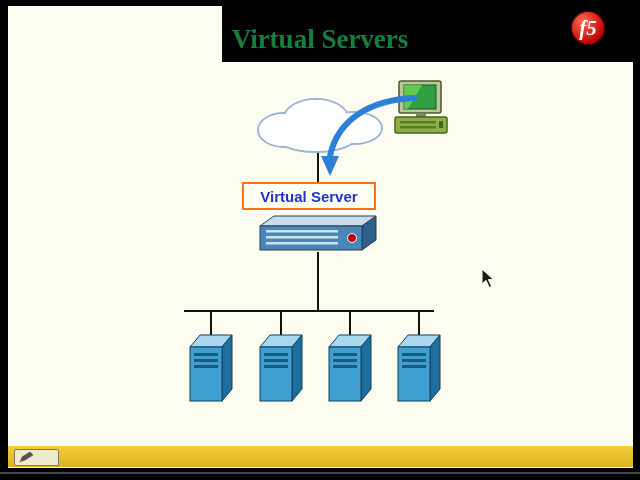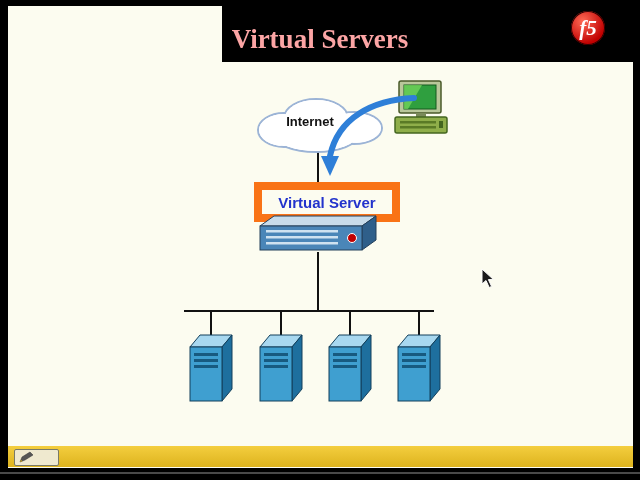--- a/index.html
+++ b/index.html
@@ -12,40 +12,40 @@
     left:8px;top:6px;width:625px;height:462px;
     background:#fcfcf0;z-index:1;
   }
   .top-band{
     left:222px;top:0;width:418px;height:62px;
     background:#000;z-index:8;
   }
   .title{
     left:200px;top:24px;width:240px;text-align:center;
     font-family:"Liberation Serif", serif;font-weight:bold;font-size:27px;
-    color:#fca5a5;text-shadow:2px 3px 0 #000;z-index:10;white-space:nowrap;
+    color:#15803d;text-shadow:2px 3px 0 #000;z-index:10;white-space:nowrap;
   }
   .logo{
     left:571px;top:11px;width:34px;height:34px;border-radius:50%;
     background:radial-gradient(circle at 35% 30%, #ff6a55, #c00000 70%);
     color:#fff;display:flex;align-items:center;justify-content:center;
     font-family:"Liberation Serif", serif;font-style:italic;font-weight:bold;
     font-size:21px;z-index:11;box-shadow:0 0 0 1px #300 inset;
   }
   .lines-svg{left:0;top:0;z-index:2;}
   .cloud{left:250px;top:94px;width:138px;height:62px;z-index:3;}
   .cloud-label{
     left:0;top:20px;width:120px;text-align:center;
     font-weight:bold;font-size:13px;color:#111;z-index:4;
   }
   .computer{left:392px;top:80px;width:58px;height:58px;z-index:4;}
   .arrow-svg{left:0;top:0;z-index:6;pointer-events:none;}
   .vsbox{
-    left:254px;top:182px;width:130px;height:24px;
-    background:#fcfcf0;border:8px solid #f97316;
+    left:242px;top:182px;width:130px;height:24px;
+    background:#fcfcf0;border:2px solid #f97316;
     display:flex;align-items:center;justify-content:center;
     font-weight:bold;font-size:15px;color:#2233cc;z-index:4;
   }
   .appliance{left:256px;top:212px;width:124px;height:46px;z-index:4;}
   .server{width:46px;height:70px;z-index:4;}
   .cursor{left:481px;top:268px;z-index:20;}
   .footer-bar{
     left:8px;top:446px;width:625px;height:21px;
     background:linear-gradient(#f4ce3e,#ddb31e);z-index:5;
   }
@@ -81,21 +81,20 @@
       <ellipse cx="104" cy="34" rx="28" ry="16"></ellipse>
       <ellipse cx="66" cy="41" rx="42" ry="17"></ellipse>
     </g>
     <g fill="#ffffff">
       <ellipse cx="34" cy="36" rx="25" ry="16"></ellipse>
       <ellipse cx="66" cy="24" rx="31" ry="18"></ellipse>
       <ellipse cx="104" cy="34" rx="27" ry="15"></ellipse>
       <ellipse cx="66" cy="41" rx="41" ry="16"></ellipse>
     </g>
   </svg>
-  <span class="abs cloud-label">Internet</span>
 </div>
 
 <div class="abs computer">
   <svg width="58" height="58" viewBox="0 0 58 58">
     <rect x="7" y="1" width="42" height="32" rx="2" fill="#b9c79a" stroke="#4a5a2a" stroke-width="1.5"></rect>
     <rect x="12" y="5" width="32" height="24" fill="#2f9f3f" stroke="#145a1e"></rect>
     <polygon points="12,5 30,5 16,29 12,29" fill="#7fe060" opacity="0.65"></polygon>
     <rect x="24" y="33" width="10" height="4" fill="#7a8a5a"></rect>
     <rect x="3" y="37" width="52" height="16" rx="2" fill="#8fae4a" stroke="#44661f" stroke-width="1.5"></rect>
     <rect x="8" y="41" width="36" height="2.5" fill="#5a7a26"></rect>

